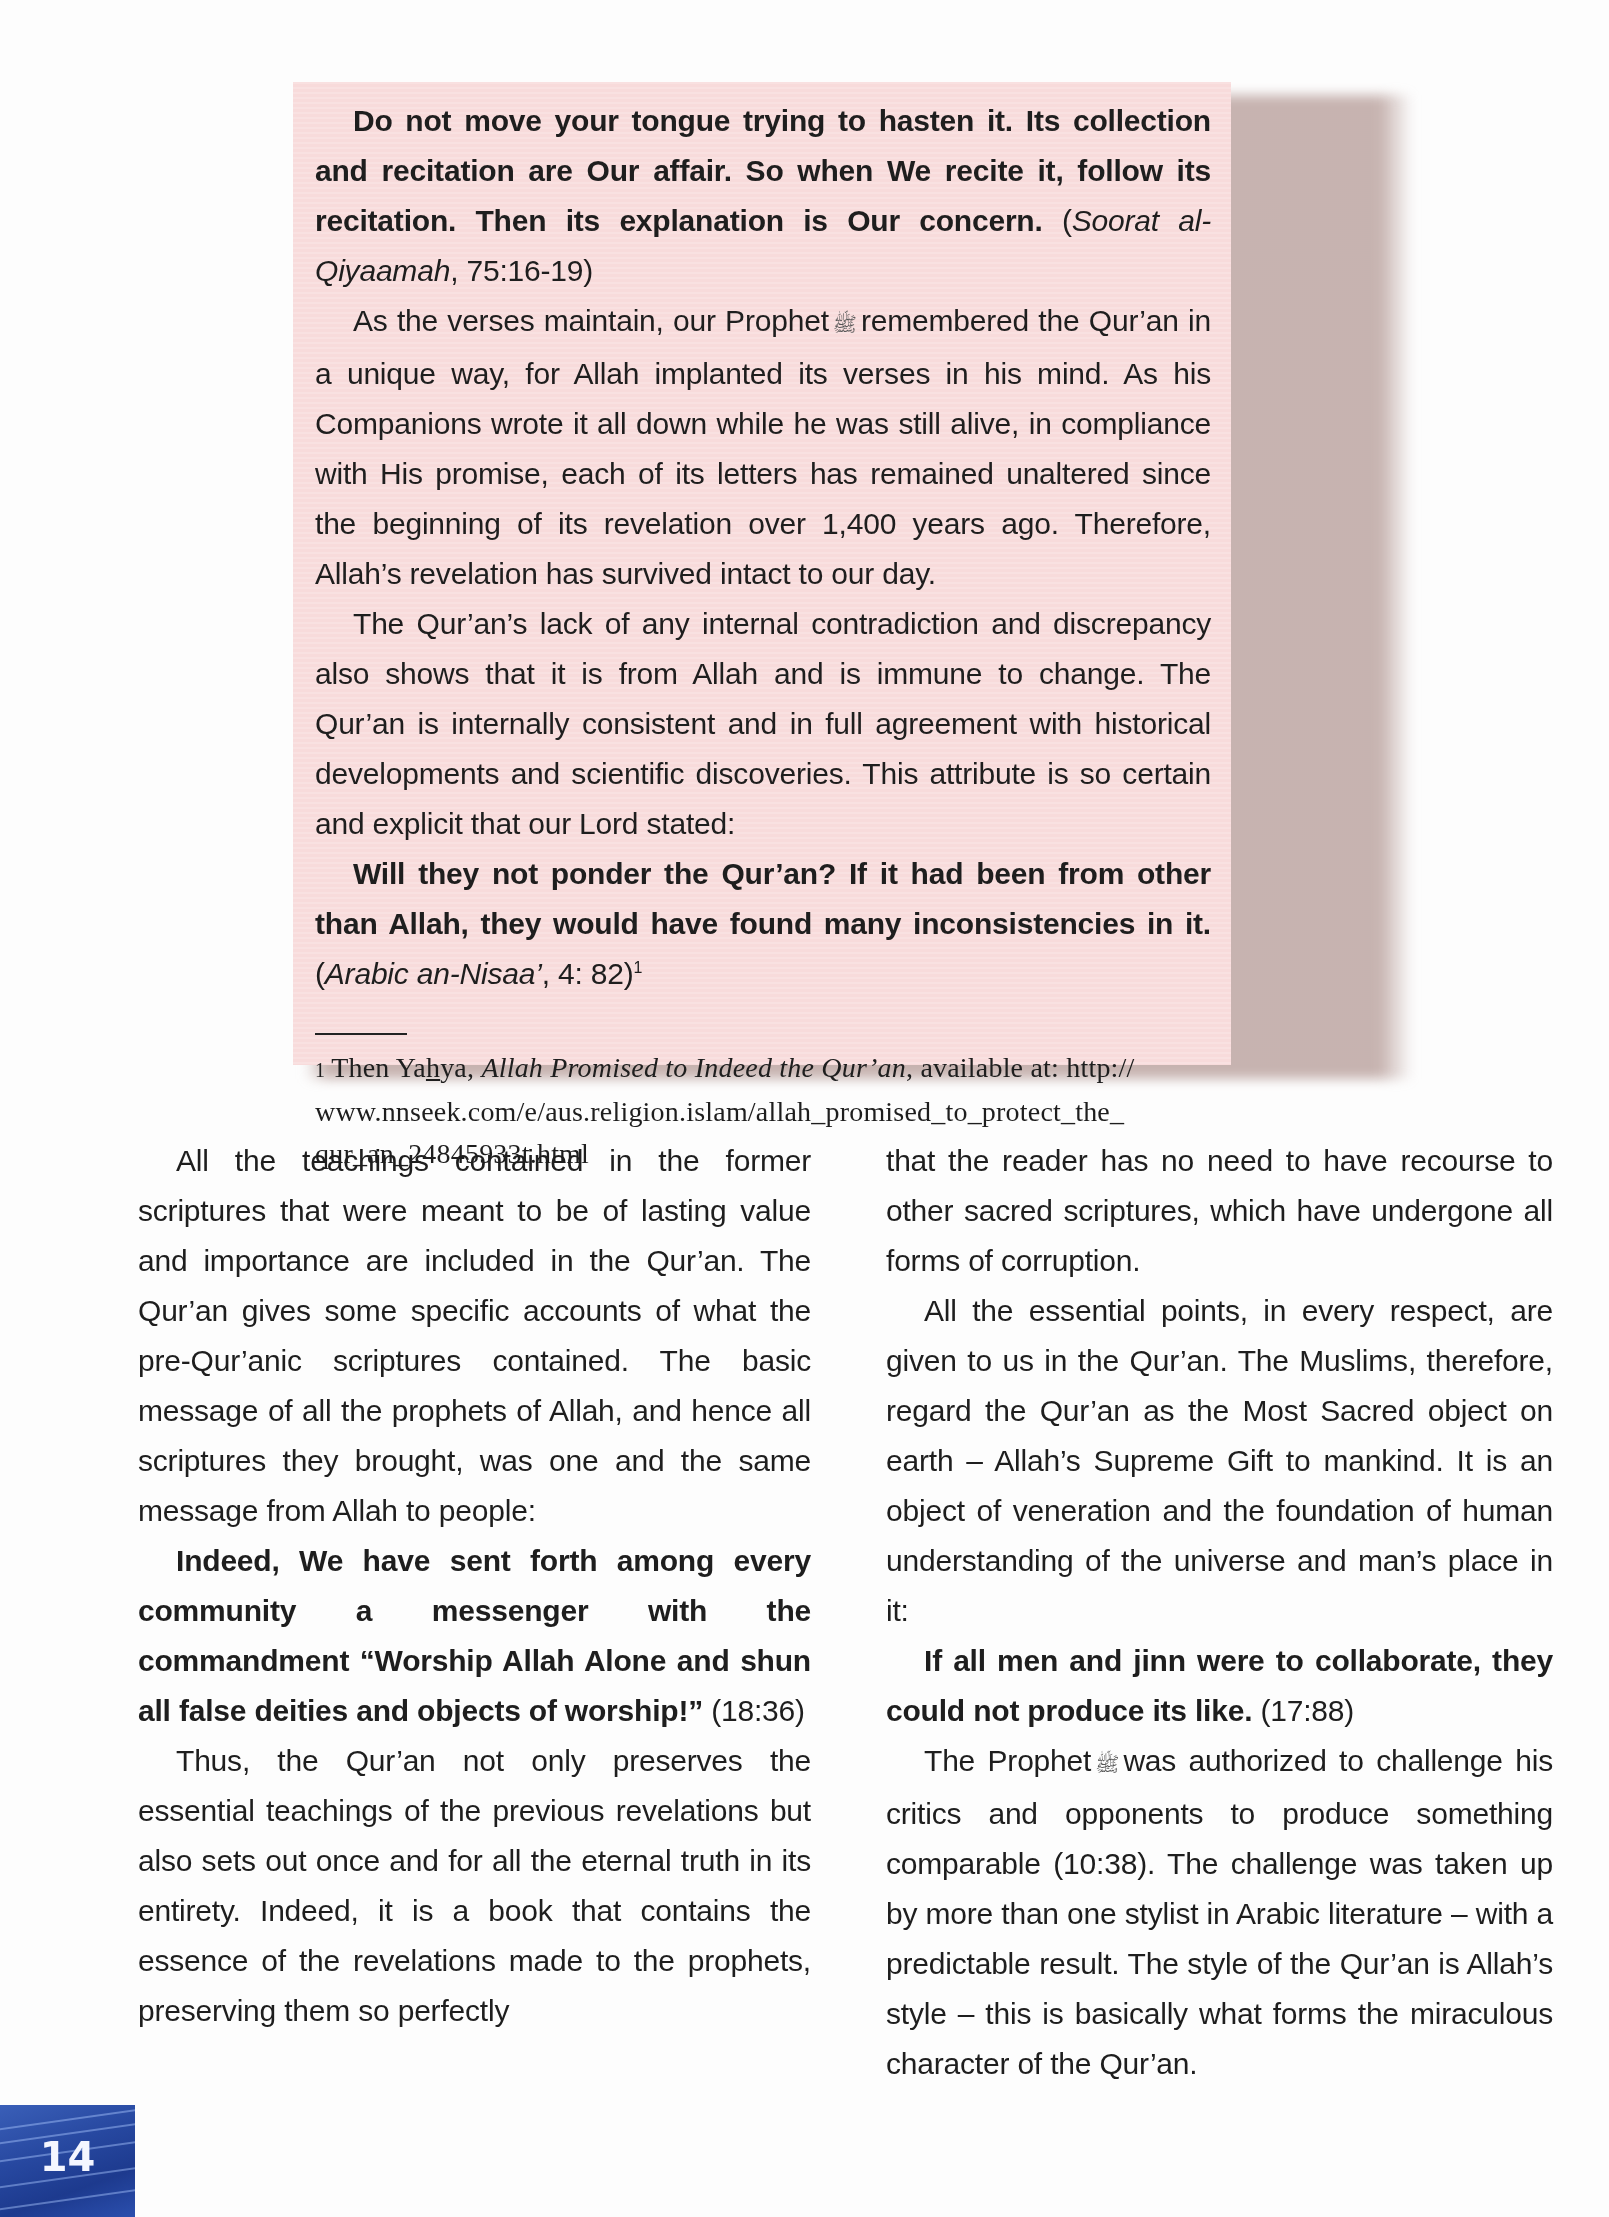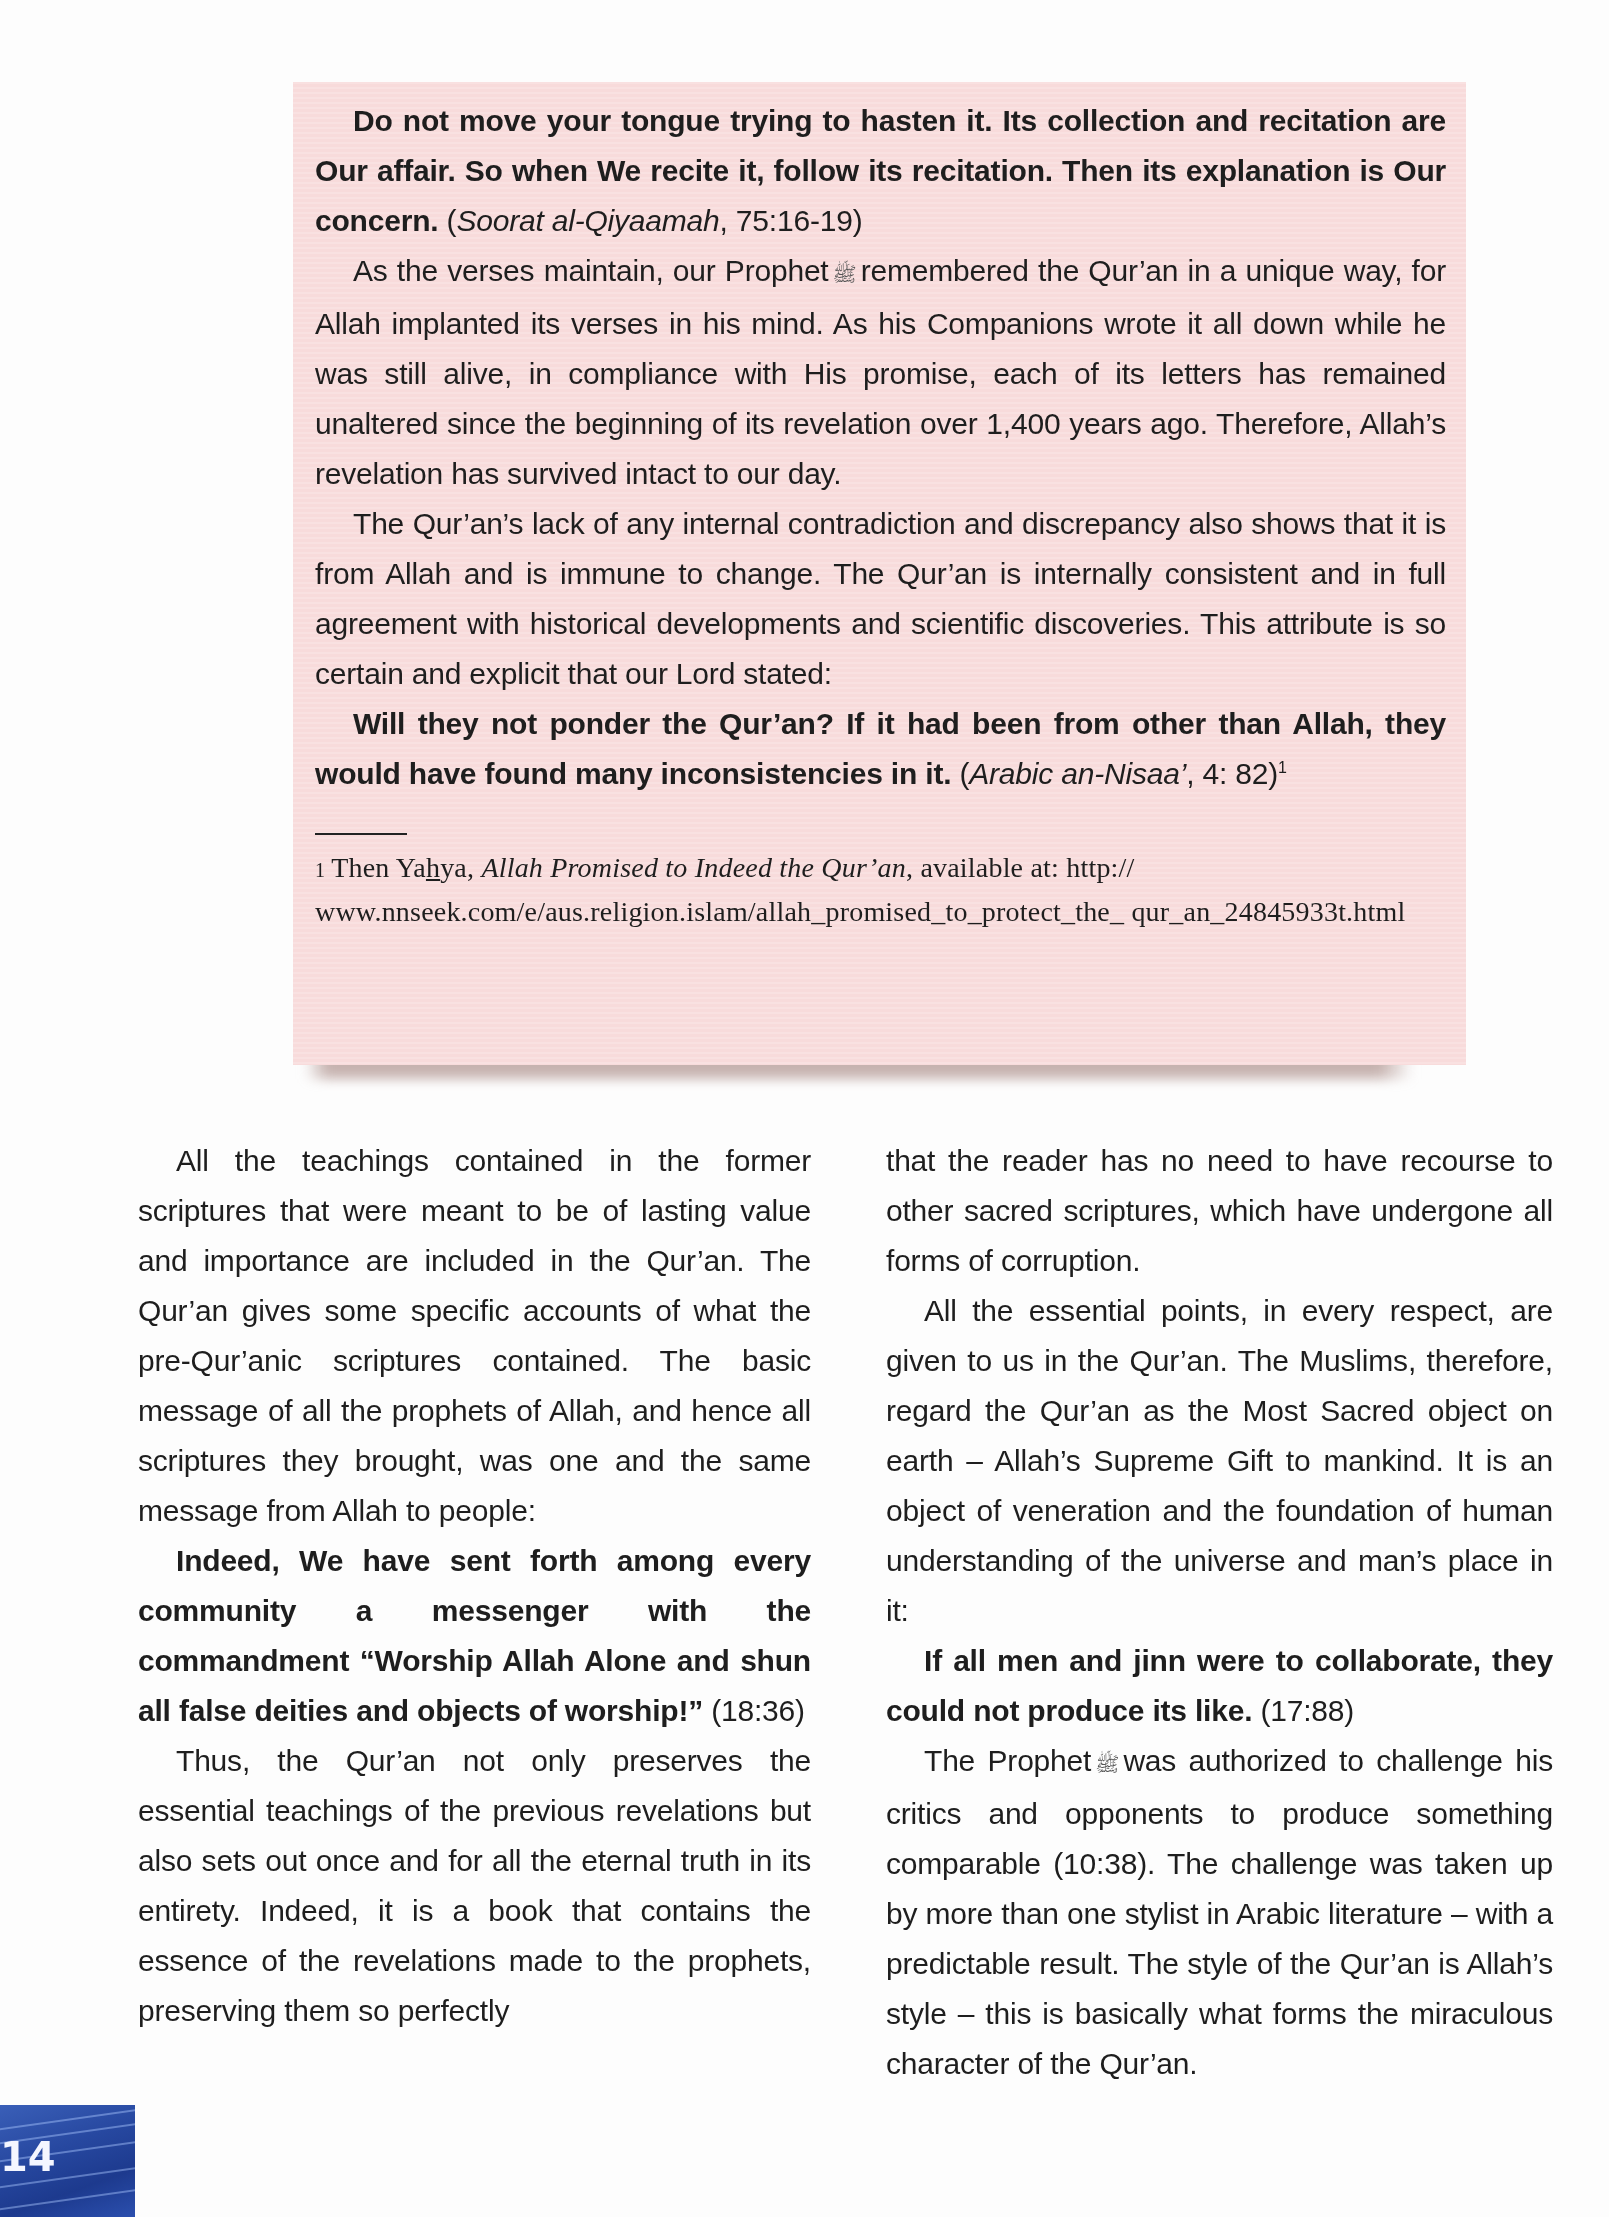--- a/index.html
+++ b/index.html
@@ -8,21 +8,21 @@
     background: #fdfdfd;
     font-family: "Liberation Sans", "DejaVu Sans", sans-serif;
     color: #1e1e1e;
   }
   .box-shadow {
     position: absolute; left: 305px; top: 95px; width: 1108px; height: 984px;
     background: linear-gradient(90deg, rgba(170,140,135,0.0) 0%, rgba(170,140,135,0.65) 2%, rgba(170,140,135,0.65) 97%, rgba(170,140,135,0.0) 100%);
     filter: blur(6px);
   }
   .pink-box {
-    position: absolute; left: 293px; top: 82px; width: 1173px; height: 983px;
+    position: absolute; left: 293px; top: 82px; width: 938px; height: 983px;
     background-color: #f8dbdb;
     background-image: repeating-linear-gradient(180deg, rgba(255,255,255,0.18) 0px, rgba(255,255,255,0.18) 2px, rgba(0,0,0,0) 2px, rgba(0,0,0,0) 5px);
     box-sizing: border-box;
     padding: 14px 20px 8px 22px;
   }
   .p {
     margin: 0; font-size: 30px; line-height: 50px; text-align: justify;
     text-align-last: left; letter-spacing: -0.2px;
   }
   .indent { text-indent: 38px; }
@@ -48,21 +48,21 @@
   .page-badge {
     position: absolute; left: 0; top: 2105px; width: 135px; height: 112px;
     background: linear-gradient(160deg, #3a5fb8 0%, #2748a0 40%, #1d3a8e 70%, #2b4fae 100%);
     overflow: hidden;
   }
   .page-badge .streak {
     position: absolute; left: -20px; width: 200px; height: 2px;
     background: rgba(170,200,255,0.45); transform: rotate(-8deg);
   }
   .page-num {
-    position: absolute; left: 0; width: 135px; top: 30px; 
+    position: absolute; left: 0; width: 135px; top: 30px; text-align: center;
     color: #f4f6ff; font-weight: bold; font-size: 40px; line-height: 44px;
     font-family: "DejaVu Sans", sans-serif;
   }
 </style>
 </head>
 <body>
 
 <div class="box-shadow"></div>
 <div class="pink-box">
   <p class="p indent"><span class="bold">Do not move your tongue trying to hasten it. Its collection and recitation are Our affair. So when We recite it, follow its recitation. Then its explanation is Our concern.</span><span> (</span><span class="it">Soorat al-Qiyaamah</span><span>, 75:16-19)</span></p>

